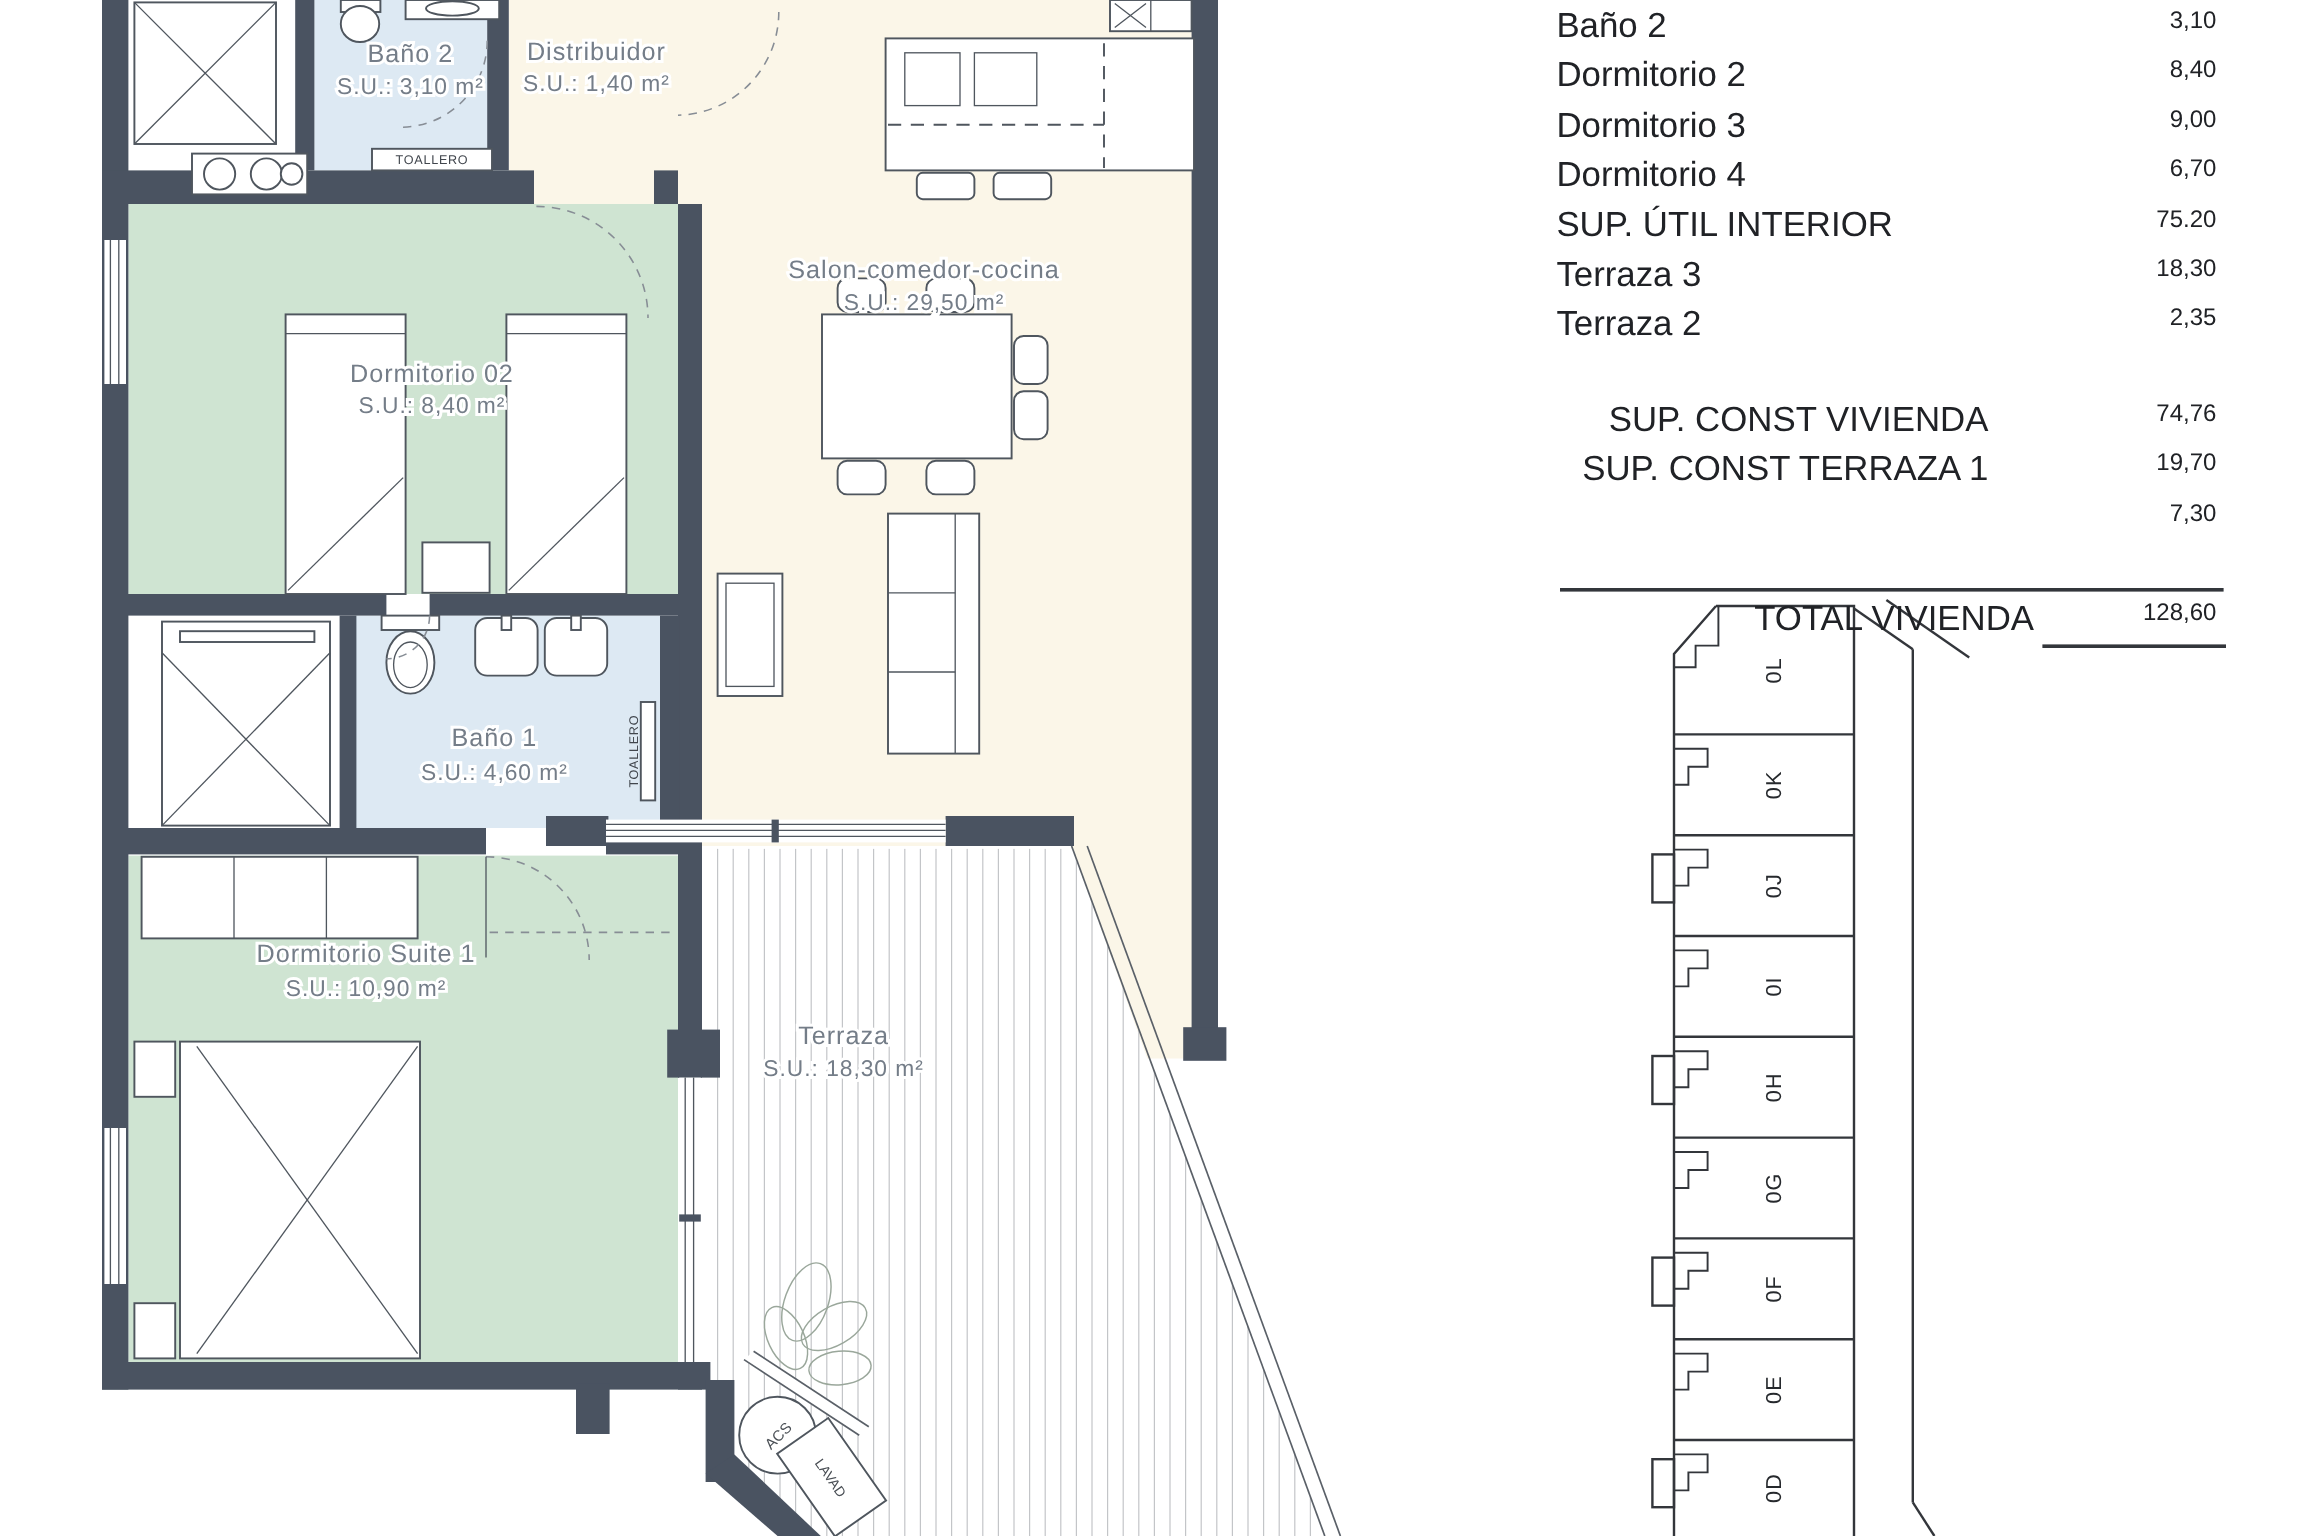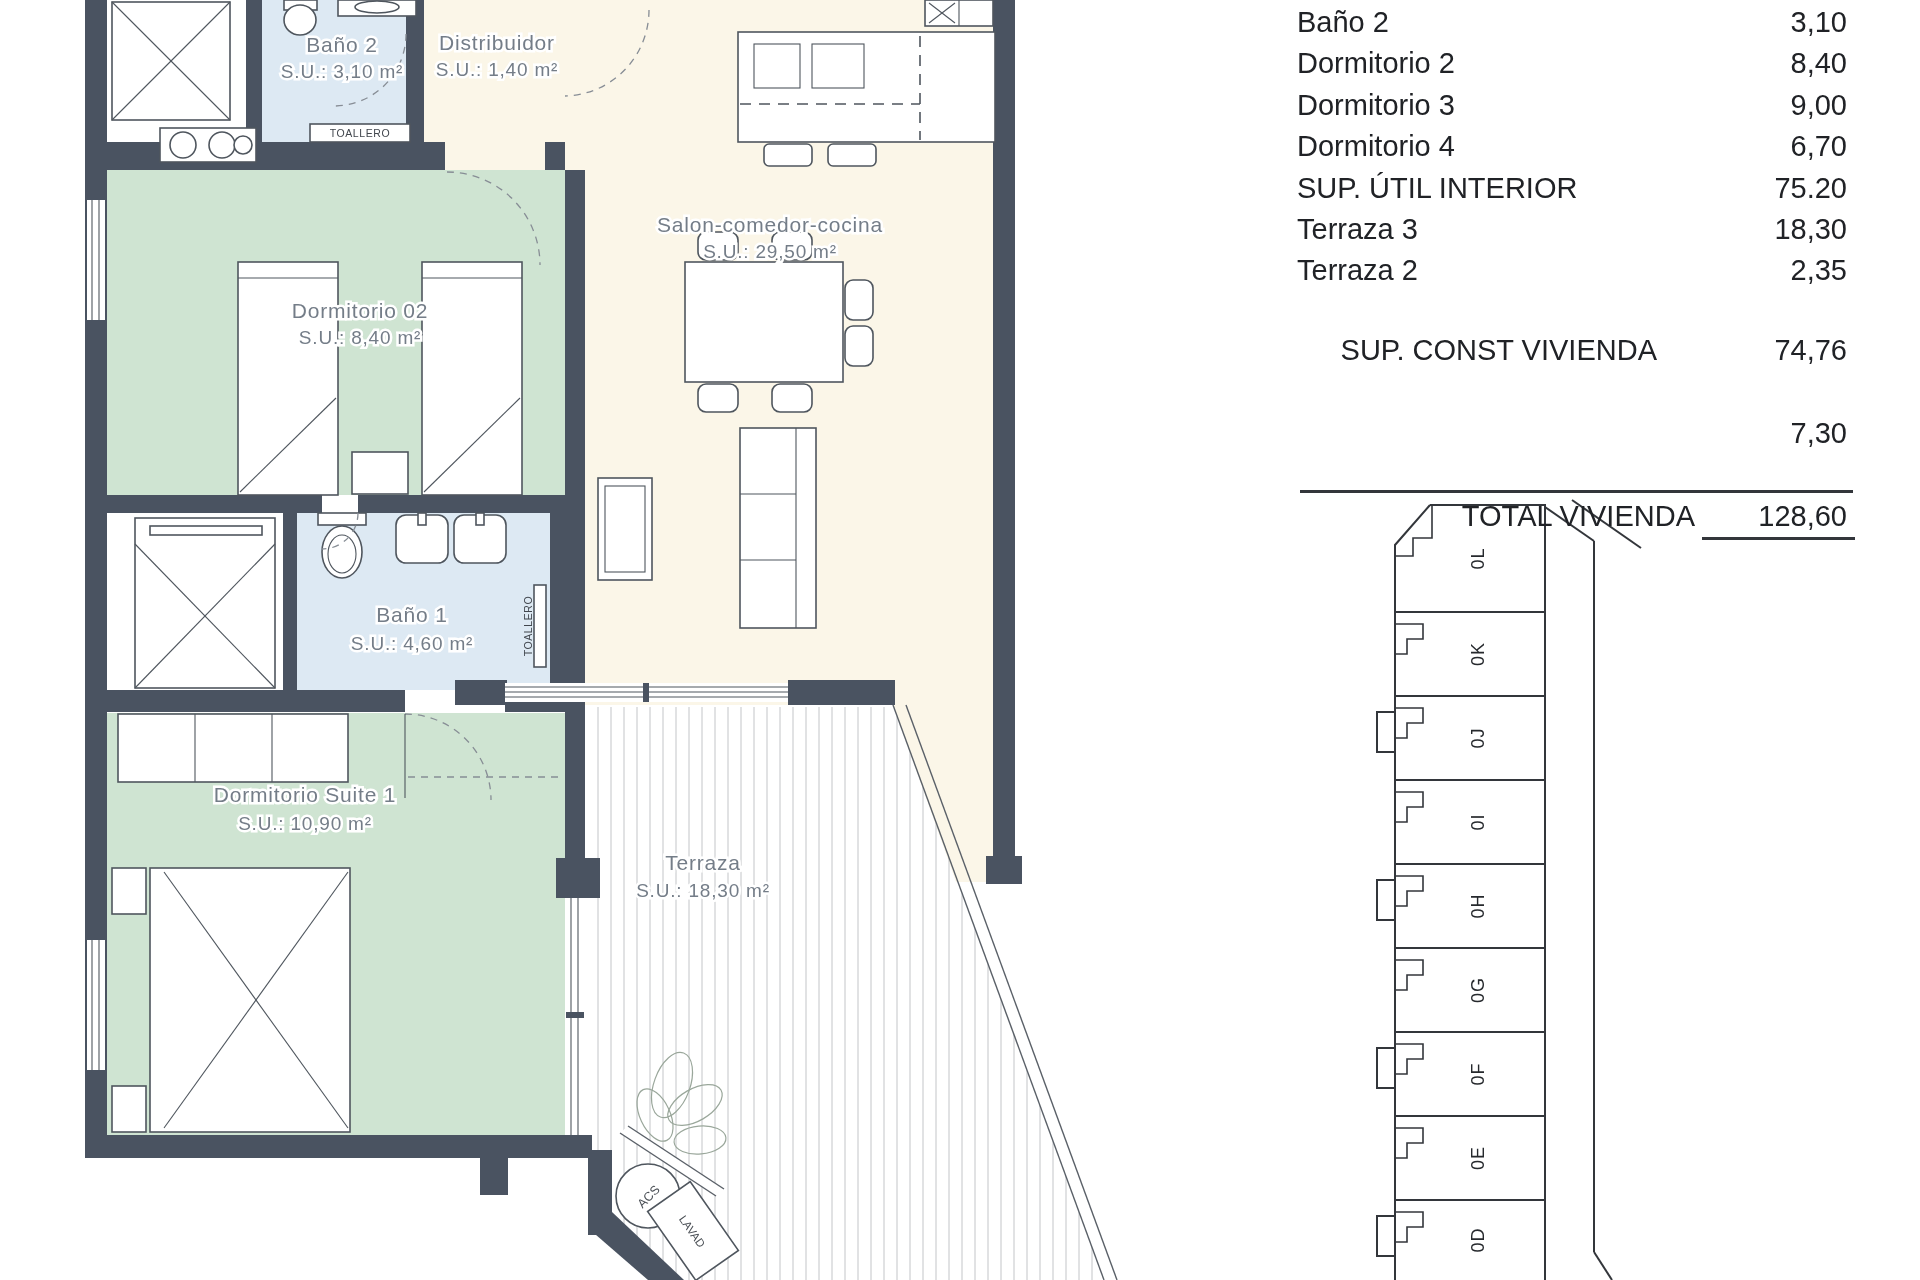--- a/index.html
+++ b/index.html
@@ -32,21 +32,21 @@
   
   .kp{fill:none;stroke:#33363b;stroke-width:2;}
   .kp-fill{fill:#ffffff;stroke:none;}
   .kp-n{fill:none;stroke:#33363b;stroke-width:1.6;}
   .kpt{font-family:"Liberation Sans",sans-serif;font-size:18px;letter-spacing:1px;fill:#26292d;text-anchor:middle;}
 
   
   .areas{position:absolute;left:1297px;top:0;width:559px;height:560px;color:var(--ink);}
   .arow{position:absolute;left:0;width:100%;height:34px;}
   .alabel{position:absolute;left:0;top:0;font-size:29px;white-space:nowrap;}
-  .avalue{position:absolute;right:9px;top:0;font-size:29px;}
+  .avalue{position:absolute;right:9px;top:0;font-size:20px;}
   .arow.r .alabel{left:auto;right:199px;}
   .arow.total .alabel{left:auto;right:161px;}
   .sep-line{position:absolute;left:3px;top:490px;width:553px;height:3px;background:#33363b;}
   .total-line{position:absolute;left:405px;top:537px;width:153px;height:3px;background:#33363b;}
 </style>
 </head>
 <body>
 
 <div class="stage">
 
@@ -349,20 +349,24 @@
         <span class="avalue">18,30</span>
       </div>
       <div class="arow" style="top: 254.4px;">
         <span class="alabel">Terraza 2</span>
         <span class="avalue">2,35</span>
       </div>
       <div class="arow r" style="top: 334px;">
         <span class="alabel">SUP. CONST VIVIENDA</span>
         <span class="avalue">74,76</span>
       </div>
+      <div class="arow r" style="top: 375.4px;">
+        <span class="alabel">SUP. CONST TERRAZA 1</span>
+        <span class="avalue">19,70</span>
+      </div>
       <div class="arow r" style="top: 416.8px;">
         <span class="avalue">7,30</span>
       </div>
       <div class="arow r total" style="top: 500px;">
         <span class="alabel">TOTAL VIVIENDA</span>
         <span class="avalue">128,60</span>
       </div>
     </div>
 
 </div>

